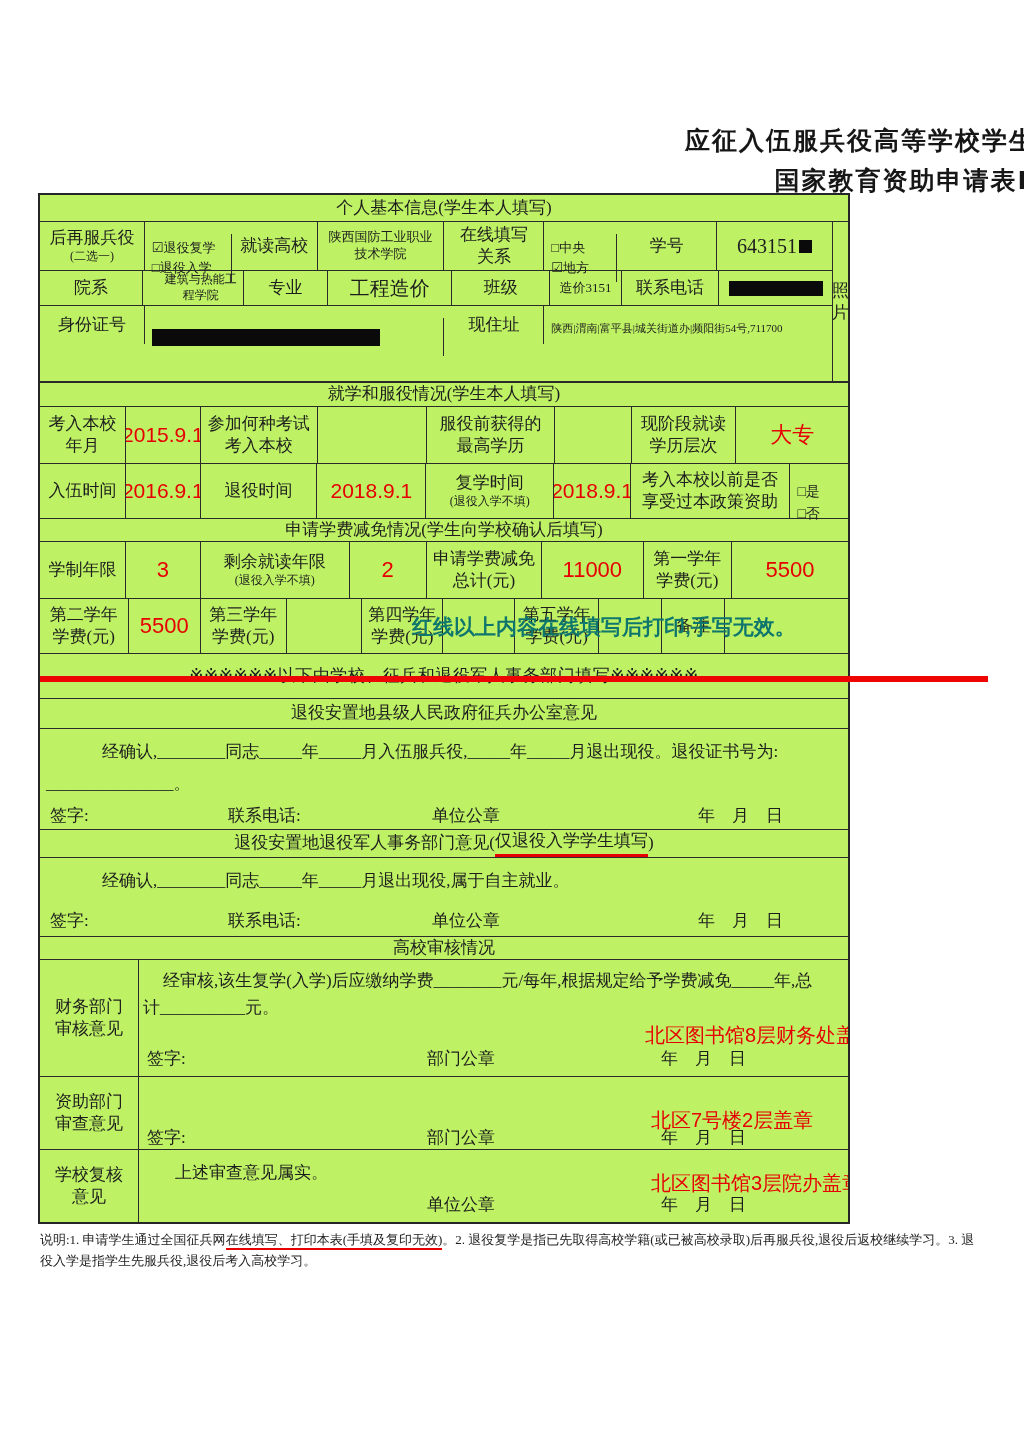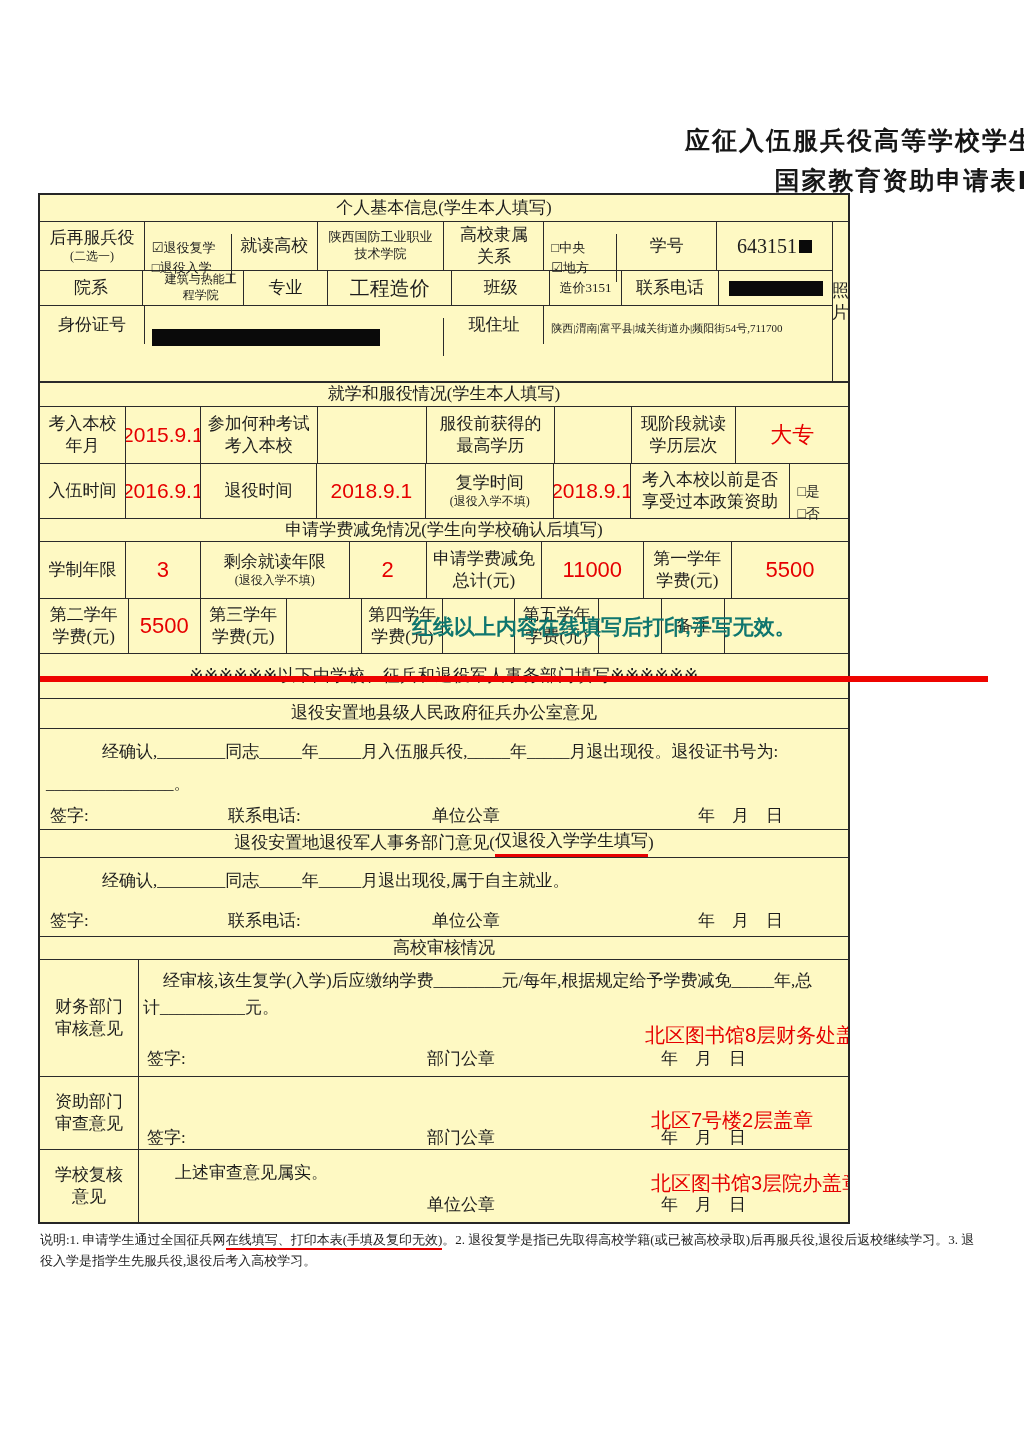--- a/index.html
+++ b/index.html
@@ -8,21 +8,21 @@
     position:relative; width:1024px; height:1447px; background:#fff;
     font-family:"Liberation Serif","DejaVu Serif",serif; color:#1d1d1d;
     overflow:hidden;
   }
   .ttl {
     position:absolute; left:12px; width:100%; text-align:right;
     font-family:"Liberation Sans","DejaVu Sans",sans-serif;
     font-weight:bold; font-size:25px; letter-spacing:2px; color:#161616;
   }
   .t1 { top:124px; } .t2 { top:164px; }
-  .form { position:absolute; left:38px; top:193px; width:812px; border:2px solid #262626; background:#fef9c3; }
+  .form { position:absolute; left:38px; top:193px; width:812px; border:2px solid #262626; background:#bef264; }
   .row { display:flex; width:100%; border-bottom:1px solid #2b2b2b; }
   .row.last { border-bottom:none; }
   .cell {
     border-right:1px solid #2b2b2b; height:100%;
     display:flex; flex-direction:column; align-items:center; justify-content:center;
     text-align:center; overflow:hidden; line-height:1.3; font-size:17px;
   }
   .cell.cl { border-right:none; }
   .full { width:100%; }
   .hdr { font-size:17px; }
@@ -88,21 +88,21 @@
           <div class="cell chk left" style="width:87px">
             <span>☑退役复学</span>
             <span>□退役入学</span>
           </div>
           <div class="cell" style="width:86px">就读高校</div>
           <div class="cell sm13" style="width:127px">
             <span>陕西国防工业职业</span>
             <span>技术学院</span>
           </div>
           <div class="cell" style="width:100px">
-            <span>高校隶属</span>
+            <span>在线填写</span>
             <span>关系</span>
           </div>
           <div class="cell chk left" style="width:73px">
             <span>□中央</span>
             <span>☑地方</span>
           </div>
           <div class="cell" style="width:100px">学号</div>
           <div class="cell cl" style="width:115px;flex-direction:row;gap:2px">
             <span class="sm15">643151</span>
             <span class="bar" style="width:13px;height:13px;display:inline-block"></span>

